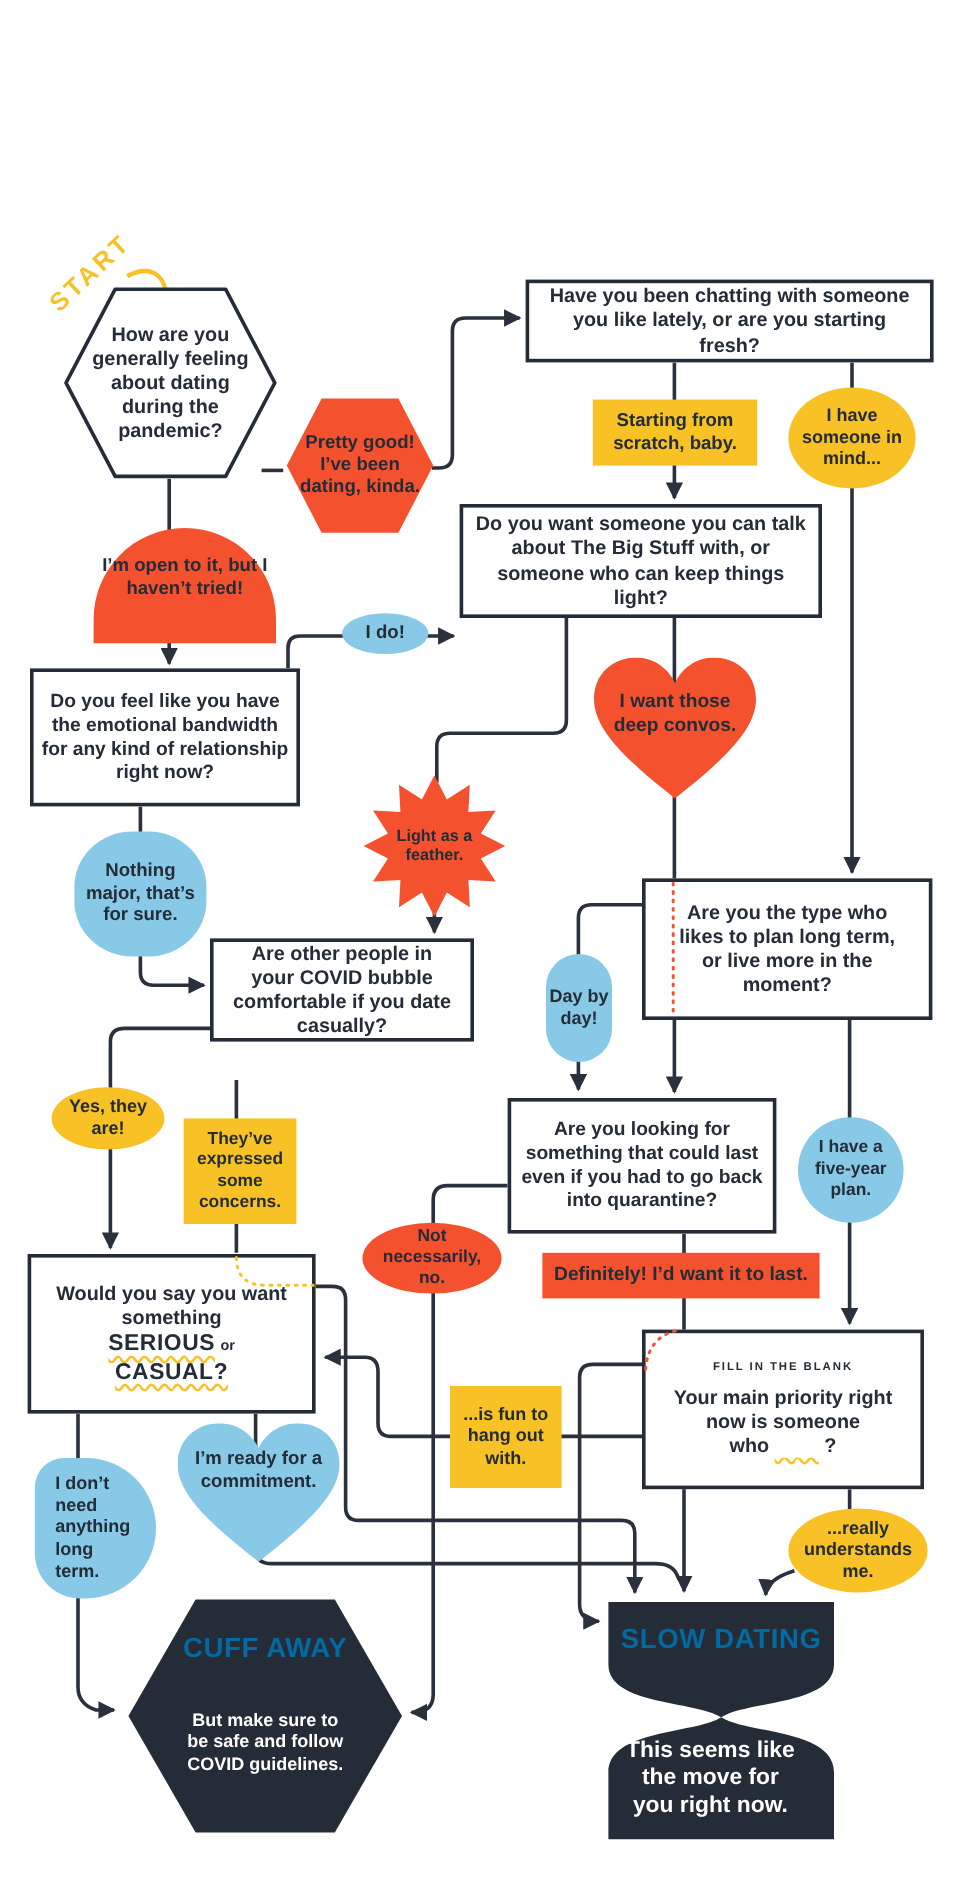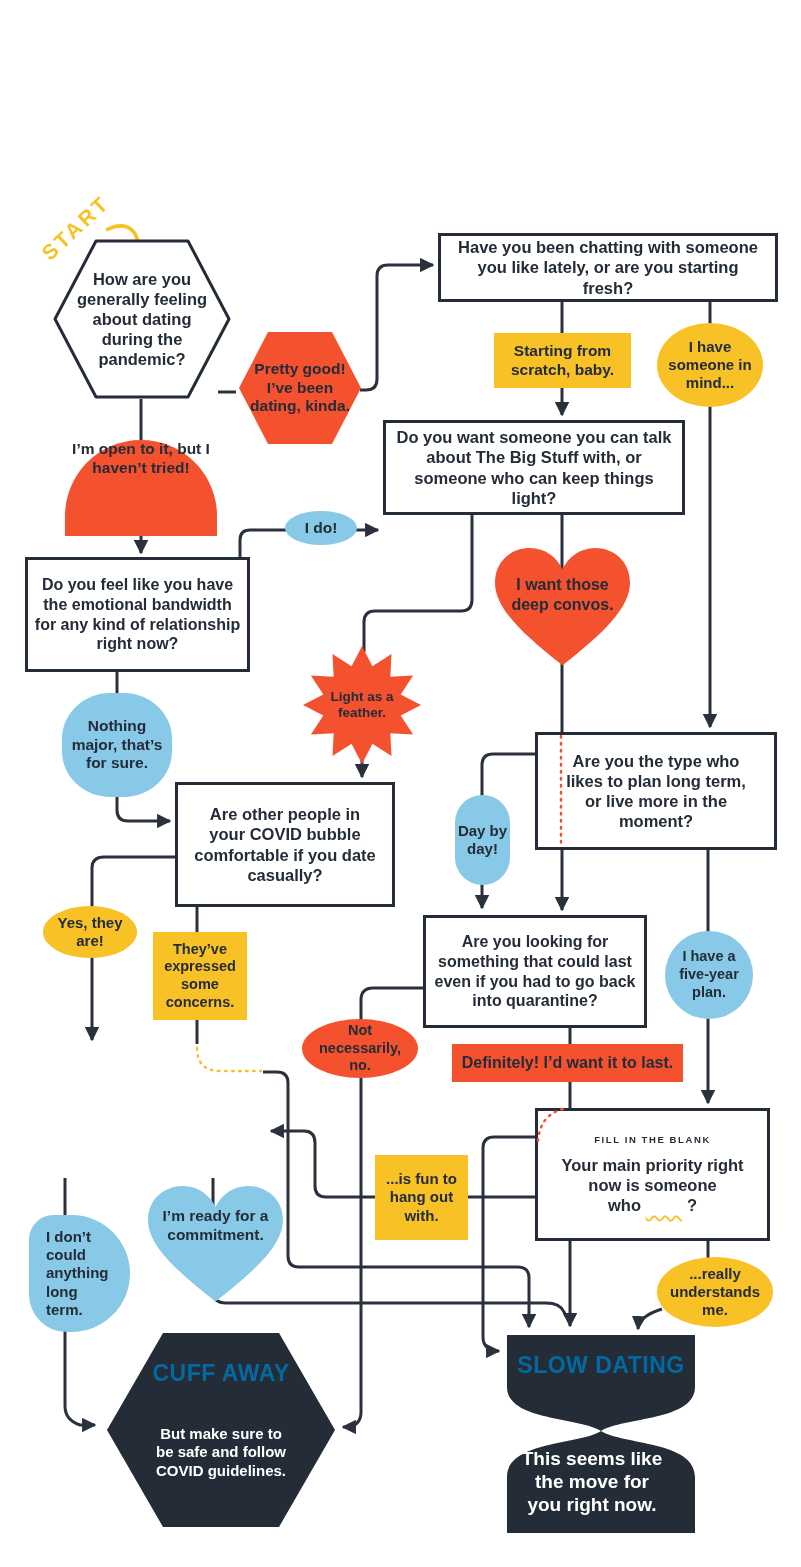--- a/index.html
+++ b/index.html
@@ -97,22 +97,22 @@
   </div>
 
   <div class="node yellow" style="left:494px;top:333px;width:137px;height:55px;font-size:15.5px">
     <span class="txt">Starting from scratch, baby.</span>
   </div>
 
   <div class="node yellow ellipse" style="left:657px;top:323px;width:106px;height:84px;font-size:15px">
     <span class="txt" style="width:86px">I have someone in mind...</span>
   </div>
 
-  <div class="node orange" style="left:65px;top:440px;width:152px;height:96px;font-size:15.5px;
-       border-radius:76px 76px 0 0;align-items:flex-start;padding-bottom:12px">
+  <div class="node orange" style="left:78px;top:440px;width:152px;height:96px;font-size:15.5px;
+       border-radius:76px 76px 0 0;align-items:center;padding-bottom:12px">
     <span class="txt">I’m open to it, but I haven’t tried!</span>
   </div>
 
   <div class="node blue ellipse" style="left:285px;top:511px;width:72px;height:34px;font-size:15.5px">
     <span class="txt">I do!</span>
   </div>
 
   <div class="node q" style="left:25px;top:557px;width:225px;height:115px;font-size:16px">
     <span class="txt" style="width:210px">Do you feel like you have the emotional bandwidth for any kind of relationship right now?</span>
   </div>
@@ -132,21 +132,21 @@
     <span class="txt" style="width:94px">Nothing major, that’s for sure.</span>
   </div>
 
   <div class="node" style="left:303px;top:646px;width:118px;height:118px;font-size:13.5px">
     <svg class="shape" viewBox="0 0 100 100">
       <polygon points="100,50 82.8,58.8 93.3,75 74,74 75,93.3 58.8,82.8 50,100 41.2,82.8 25,93.3 26,74 6.7,75 17.2,58.8 0,50 17.2,41.2 6.7,25 26,26 25,6.7 41.2,17.2 50,0 58.8,17.2 75,6.7 74,26 93.3,25 82.8,41.2" fill="#f4512f"></polygon>
     </svg>
     <span class="txt" style="width:72px">Light as a feather.</span>
   </div>
 
-  <div class="node q" style="left:175px;top:782px;width:220px;height:125px">
+  <div class="node q" style="left:175px;top:782px;width:220px;height:86px">
     <span class="txt" style="width:190px">Are other people in your COVID bubble comfortable if you date casually?</span>
   </div>
 
   <div class="node q" style="left:535px;top:732px;width:242px;height:118px">
     <span class="txt" style="width:200px">Are you the type who likes to plan long term, or live more in the moment?</span>
   </div>
 
   <div class="node blue" style="left:455px;top:795px;width:55px;height:90px;font-size:15px;border-radius:28px">
     <span class="txt">Day by day!</span>
   </div>
@@ -168,38 +168,46 @@
   </div>
 
   <div class="node orange" style="left:452px;top:1044px;width:231px;height:38px;font-size:16px">
     <span class="txt">Definitely! I’d want it to last.</span>
   </div>
 
   <div class="node orange ellipse" style="left:302px;top:1019px;width:116px;height:59px;font-size:14.5px">
     <span class="txt" style="width:96px">Not necessarily, no.</span>
   </div>
 
+  <div class="node q" style="left:23px;top:1045px;width:240px;height:133px">
+    <span class="txt" style="width:200px">
+      <span>Would you say you want something</span><br>
+      <span class="opt">SERIOUS</span>
+      <span class="conj">or</span>
+      <span class="opt">CASUAL?</span>
+    </span>
+  </div>
 
   <div class="node q" style="left:535px;top:1108px;width:235px;height:133px">
     <span class="txt" style="width:205px">
       <span class="kicker">FILL IN THE BLANK</span>
       <span>Your main priority right now is someone</span><br>
       <span>who</span>
       <span class="blank">&nbsp;&nbsp;&nbsp;&nbsp;&nbsp;&nbsp;&nbsp;&nbsp;</span>
       <span>?</span>
     </span>
   </div>
 
   <div class="node yellow" style="left:375px;top:1155px;width:93px;height:85px;font-size:15px">
     <span class="txt" style="width:80px">...is fun to hang out with.</span>
   </div>
 
   <div class="node blue" style="left:29px;top:1215px;width:101px;height:117px;font-size:15px;
        border-radius:26px 62px 62px 40px;justify-content:flex-start;text-align:left;padding-left:17px">
-    <span class="txt" style="width:62px">I don’t could anything long term.</span>
+    <span class="txt" style="width:62px">I don’t need anything long term.</span>
   </div>
 
   <div class="node" style="left:148px;top:1186px;width:135px;height:118px;font-size:15.5px">
     <svg class="shape" viewBox="0 0 100 90" preserveAspectRatio="none">
       <path d="M50,88 C20,64 0,45 0,26 C0,10 12,0 26,0 C37,0 46,7 50,16 C54,7 63,0 74,0 C88,0 100,10 100,26 C100,45 80,64 50,88 Z" fill="#87c9e7"></path>
     </svg>
     <span class="txt" style="width:120px;padding-bottom:38px">I’m ready for a commitment.</span>
   </div>
 
   <div class="node yellow ellipse" style="left:657px;top:1257px;width:116px;height:70px;font-size:15px">

